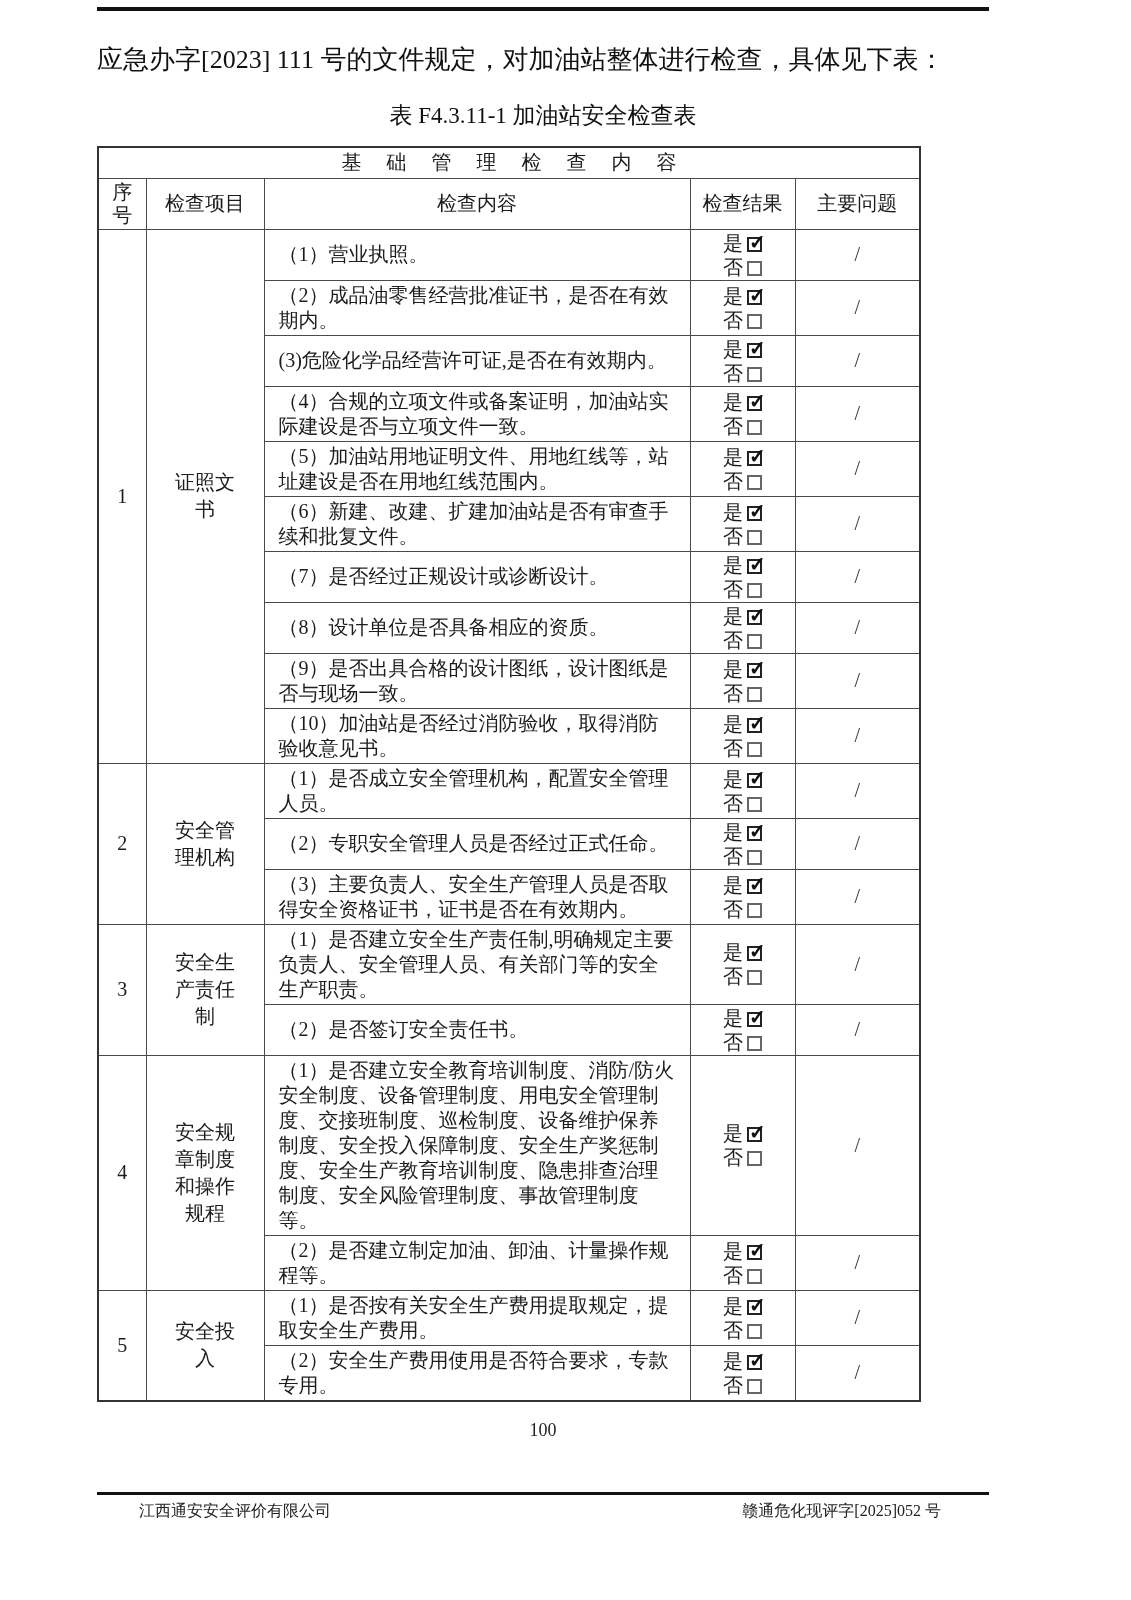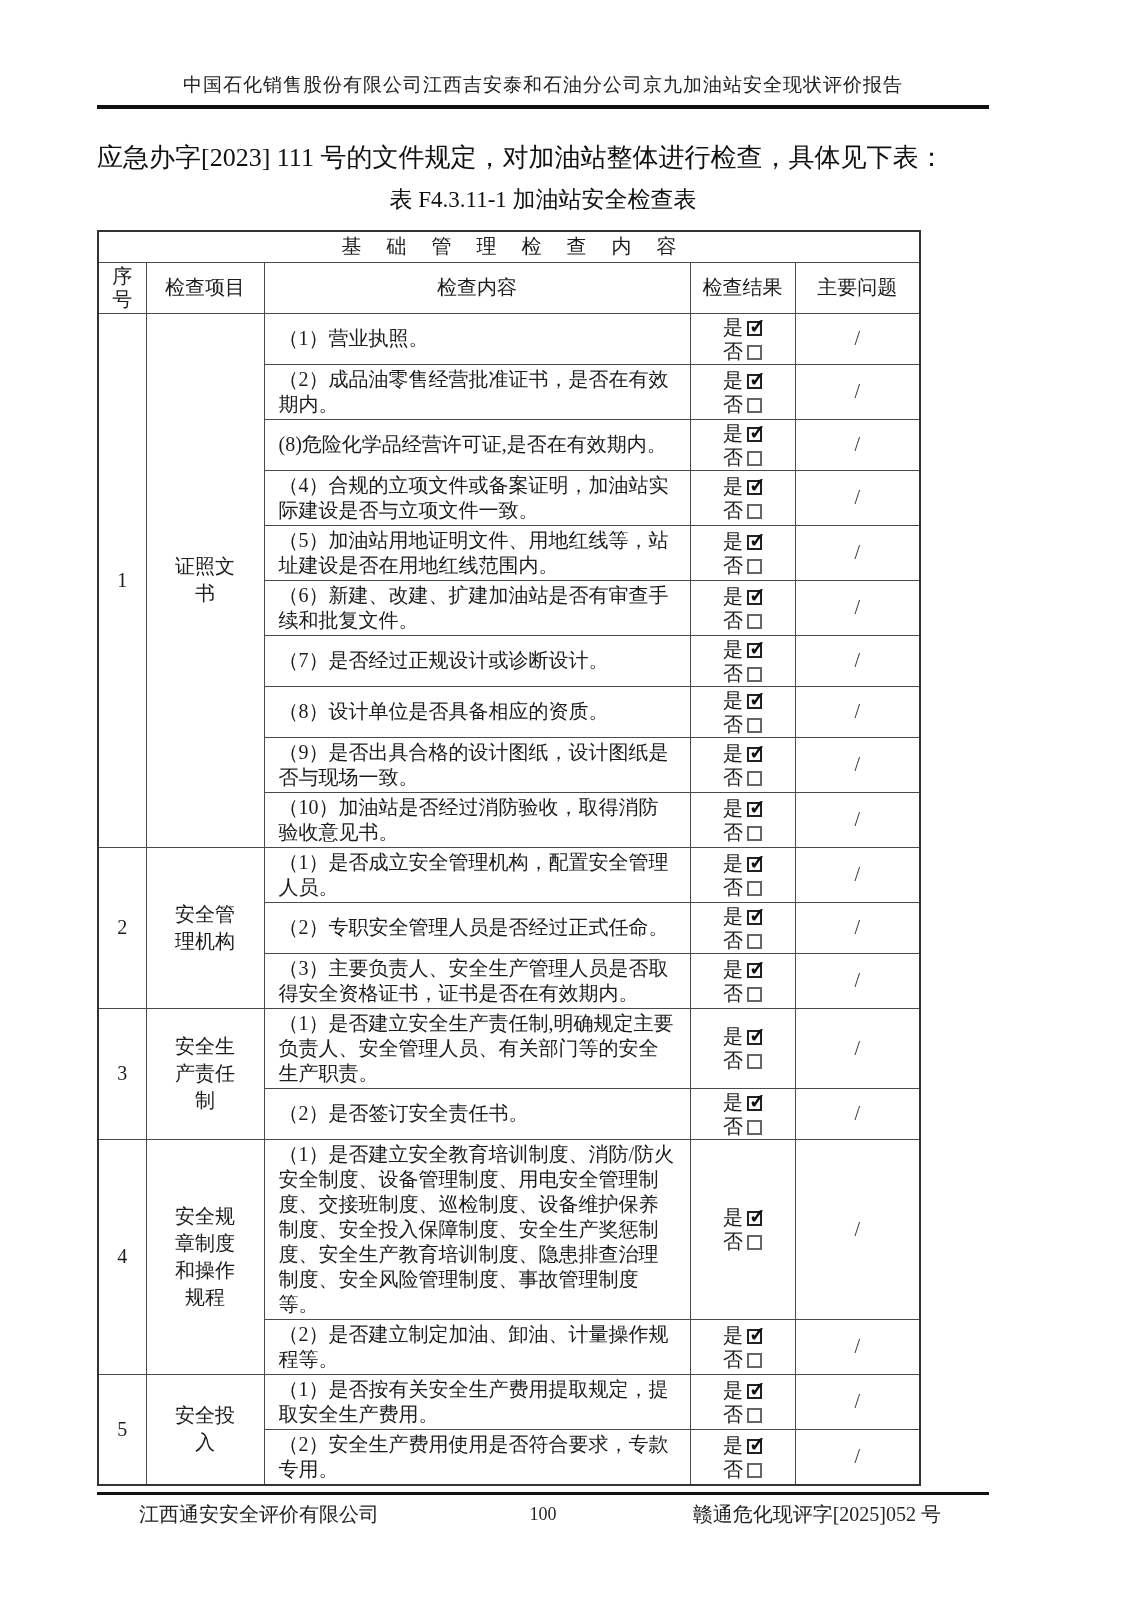--- a/index.html
+++ b/index.html
@@ -28,21 +28,21 @@
   }
 
   
   .intro {
     margin-top: 33px;
     font-size: 26px;
     line-height: 32px;
     color: #111;
   }
   .table-caption {
-    margin-top: 10px;
+    margin-top: 24px;
     text-align: center;
     font-size: 23px;
     color: #111;
   }
 
   
   table.check-table {
     margin-top: 15px;
     width: 824px;
     border-collapse: collapse;
@@ -92,29 +92,28 @@
     color: #111;
   }
 
   
   .page-number { margin-top: 18px; text-align: center; font-size: 18px; color: #222; }
   .footer { position: absolute; top: 1492px; left: 97px; width: 892px; }
   .footer-rule { height: 3px; background: #111; }
   .footer-row {
     display: flex; justify-content: space-between;
     padding: 6px 48px 0 42px;
-    font-size: 20px; color: #222;
+    font-size: 16px; color: #222;
   }
 </style>
 </head>
 <body>
 
 <div class="content">
 
-  <div class="page-header-text">中国石化销售股份有限公司江西吉安泰和石油分公司京九加油站安全现状评价报告</div>
   <div class="header-rule"></div>
 
   <div class="intro">应急办字[2023] 111 号的文件规定，对加油站整体进行检查，具体见下表：</div>
   <div class="table-caption">表 F4.3.11-1 加油站安全检查表</div>
 
   <table class="check-table">
     <colgroup>
       <col style="width:48px">
         <col style="width:118px">
         <col style="width:426px">
@@ -148,21 +147,21 @@
       </tr>
       <tr>
         <td class="c-con center">（2）成品油零售经营批准证书，是否在有效期内。</td>
         <td class="c-res">
           <div class="resline"><span>是</span><span class="cb checked"><i>✓</i></span></div>
           <div class="resline"><span>否</span><span class="cb"></span></div>
         </td>
         <td class="c-iss">/</td>
       </tr>
       <tr>
-        <td class="c-con">(8)危险化学品经营许可证,是否在有效期内。</td>
+        <td class="c-con">(3)危险化学品经营许可证,是否在有效期内。</td>
         <td class="c-res">
           <div class="resline"><span>是</span><span class="cb checked"><i>✓</i></span></div>
           <div class="resline"><span>否</span><span class="cb"></span></div>
         </td>
         <td class="c-iss">/</td>
       </tr>
       <tr>
         <td class="c-con center">（4）合规的立项文件或备案证明，加油站实际建设是否与立项文件一致。</td>
         <td class="c-res">
           <div class="resline"><span>是</span><span class="cb checked"><i>✓</i></span></div>

